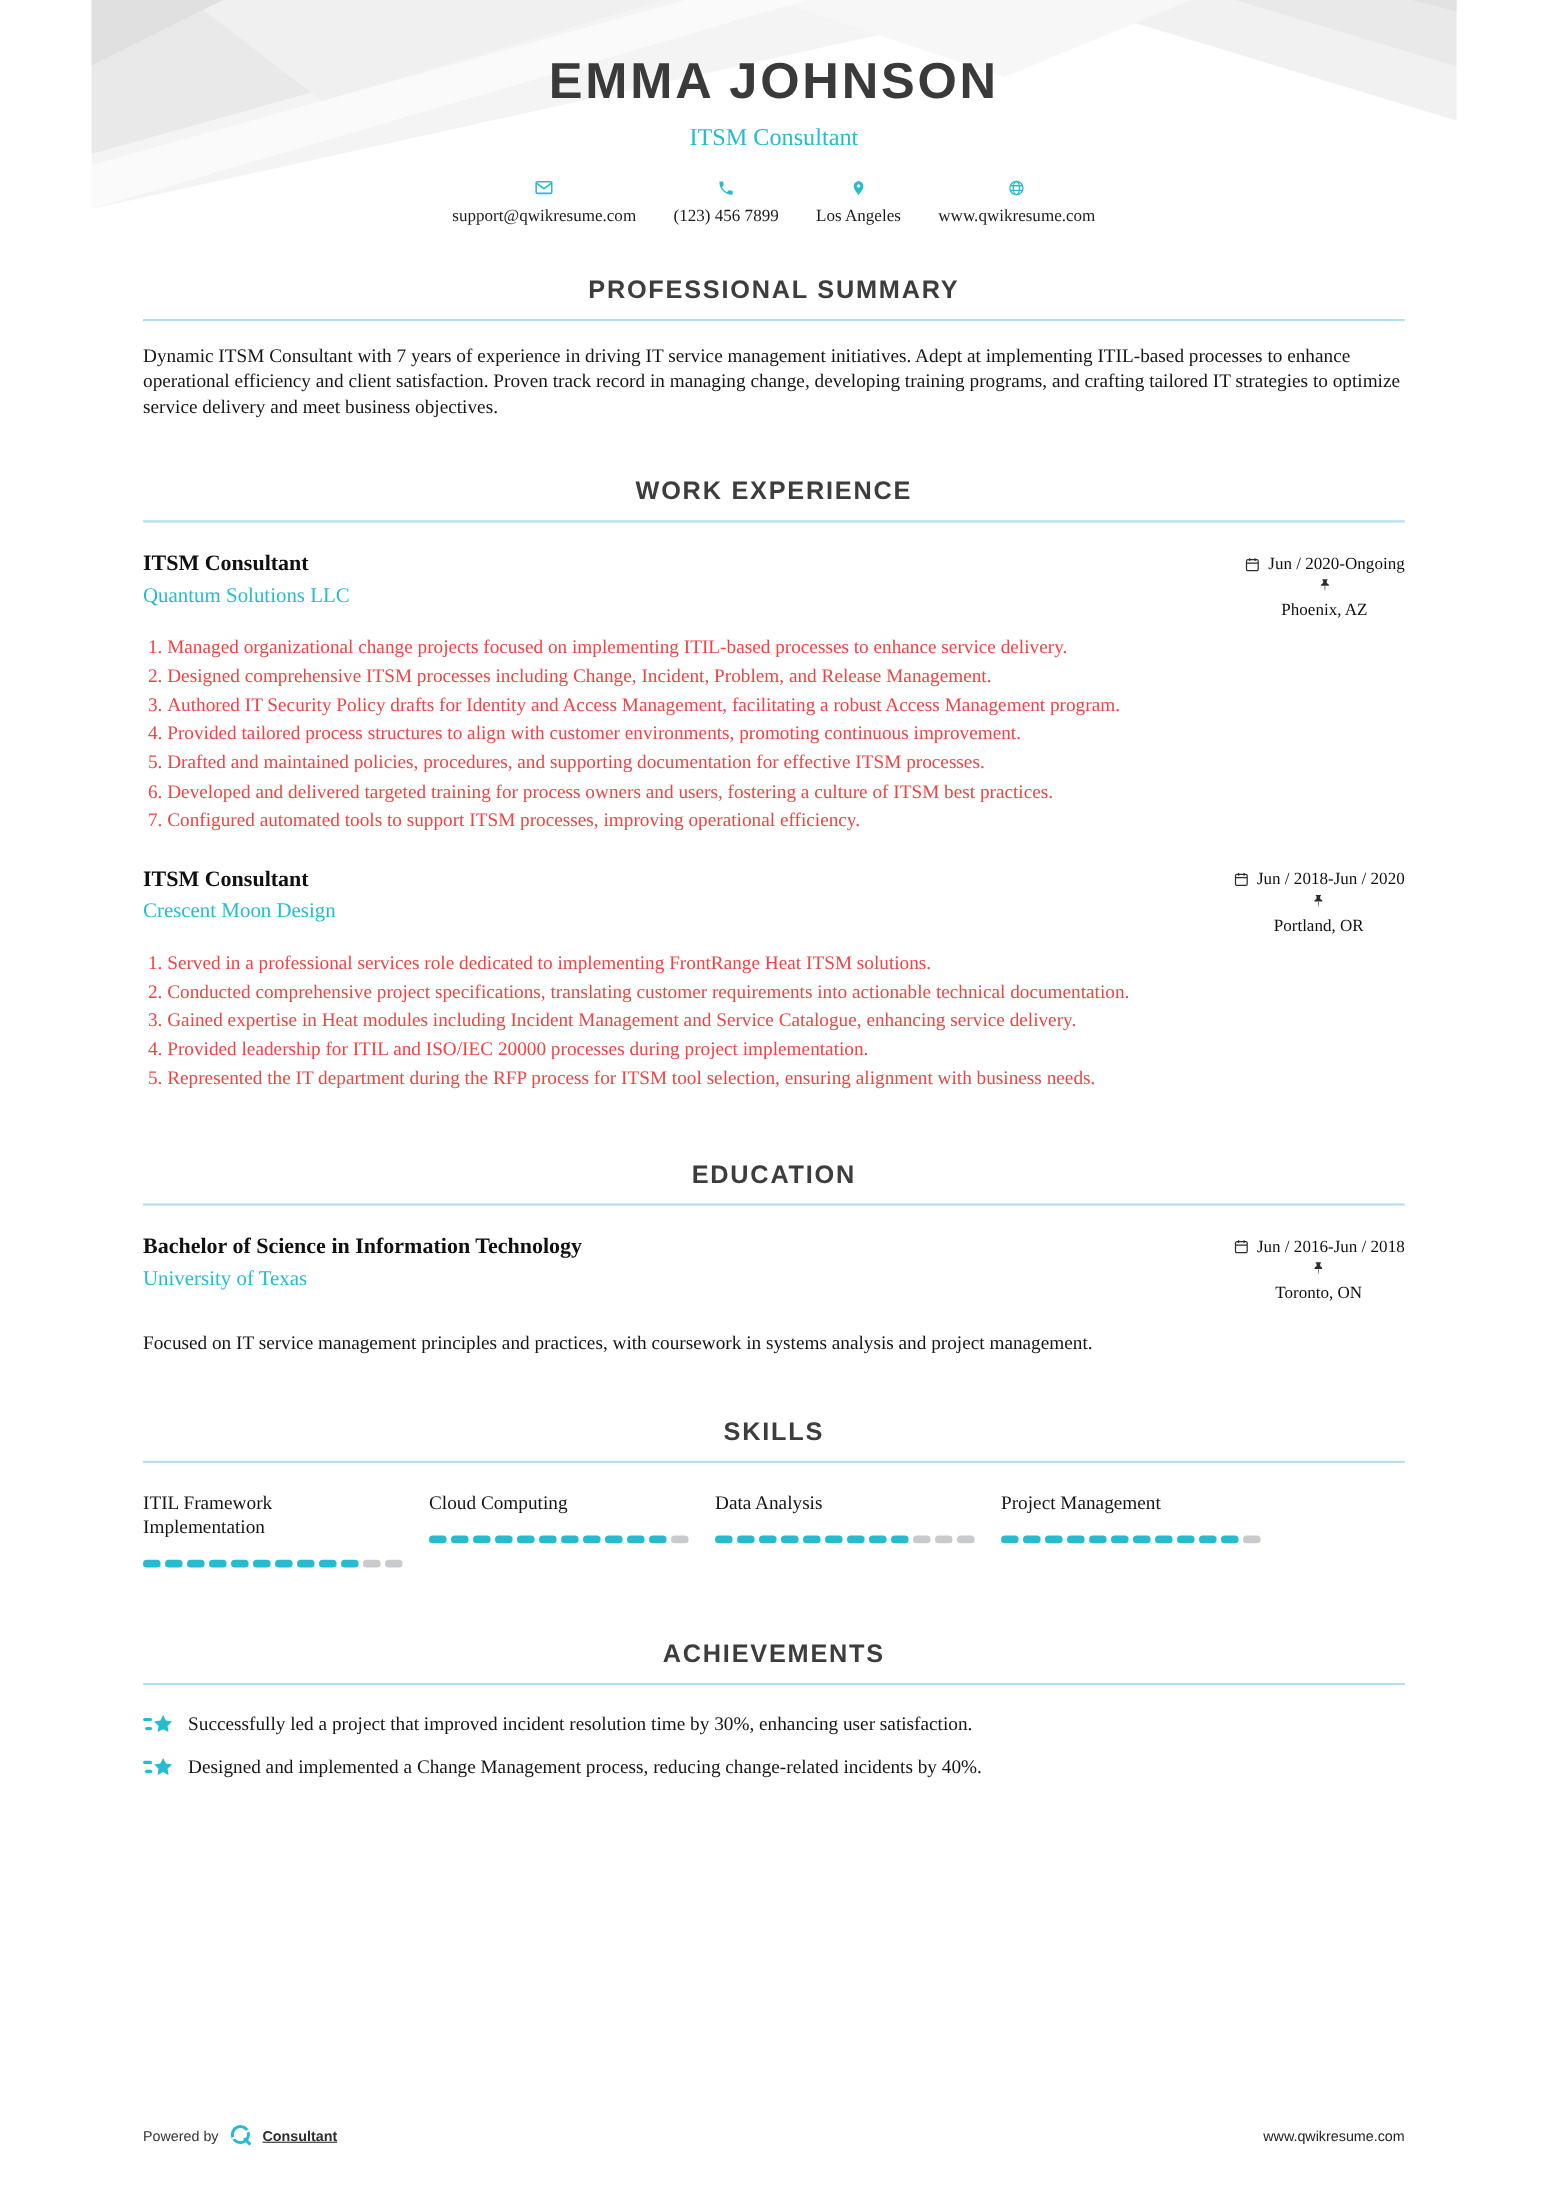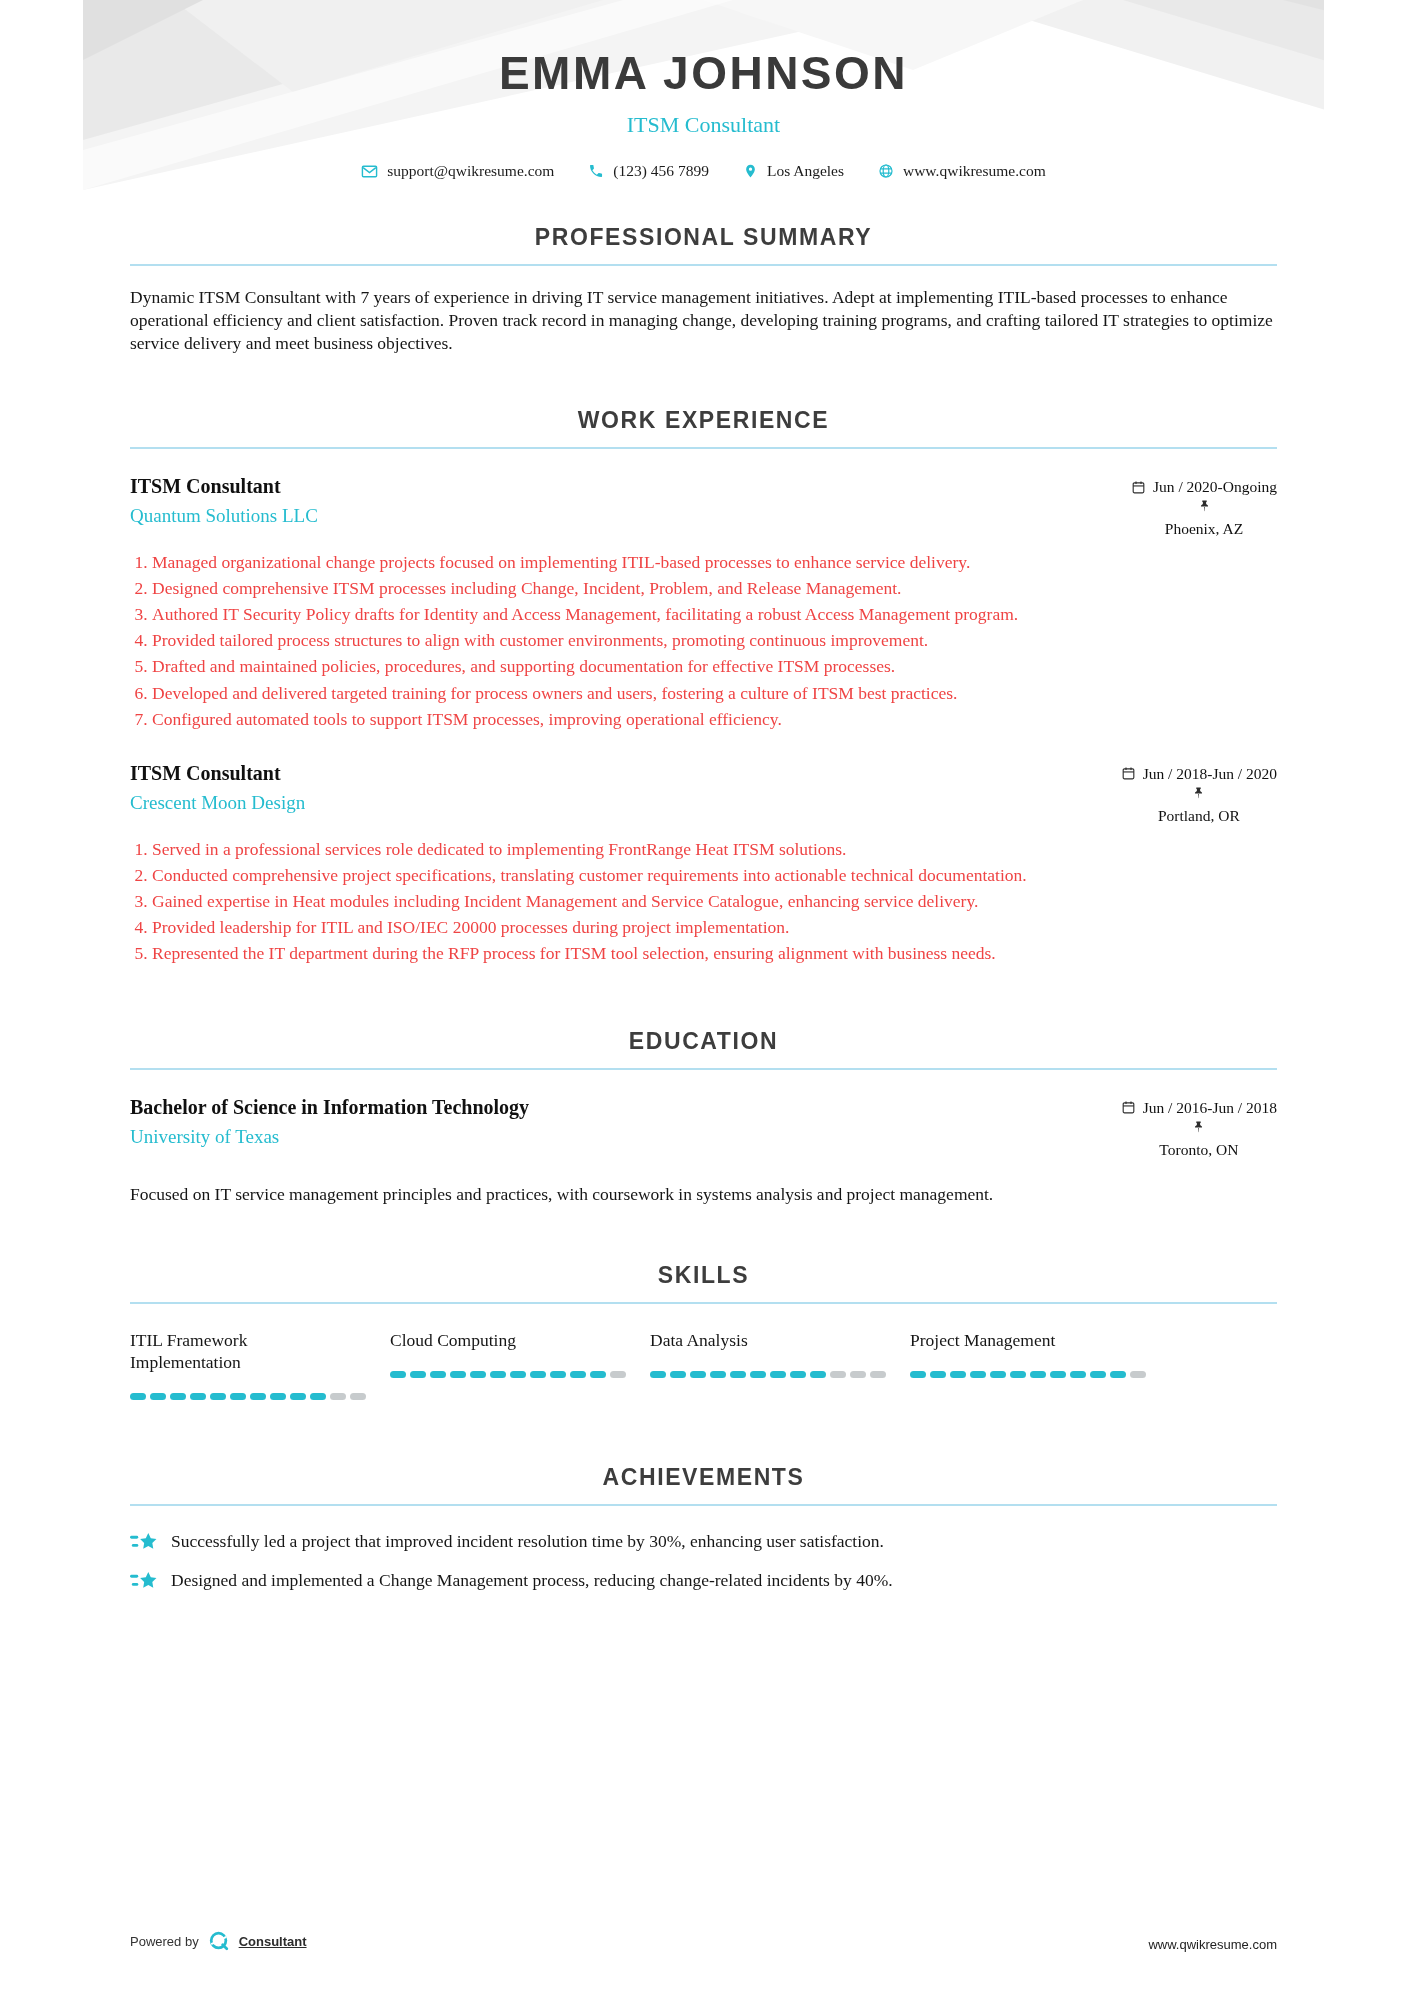--- a/index.html
+++ b/index.html
@@ -11,21 +11,21 @@
   }
   *{box-sizing:border-box;margin:0;padding:0;}
   html,body{background:#ffffff;}
   body{font-family:"Liberation Serif","DejaVu Serif",serif;color:var(--ink);}
   .page{width:1241px;height:1990px;margin:0 auto;position:relative;background:#fff;overflow:hidden;}
   .header-bg{position:absolute;top:0;left:0;width:1407px;height:190px;display:block;}
   .header{position:relative;text-align:center;padding-top:46px;}
   .name{font-family:"Liberation Sans","DejaVu Sans",sans-serif;font-size:46px;font-weight:800;letter-spacing:2.5px;color:#3a3a3a;}
   .title{margin-top:12px;font-size:22px;color:var(--accent);}
   .contact-row{margin-top:24px;display:flex;justify-content:center;align-items:center;gap:34px;font-size:15.5px;color:#1c1c1c;}
-  .contact-item{display:inline-flex;align-items:center;gap:9px;}
+  .contact-item{display:inline-flex;align-items:center;gap:9px;flex-direction:column;}
   .contact-item svg{display:block;}
   .content{position:relative;padding:0 47px;}
   .sec{margin-top:44px;}
   .sec-h{font-family:"Liberation Sans","DejaVu Sans",sans-serif;font-size:23px;font-weight:700;letter-spacing:1.6px;color:var(--head);text-align:center;}
   .rule{height:2px;background:var(--rule);margin-top:13px;}
   .body-text{margin-top:20px;font-size:17.5px;line-height:1.32;color:#161616;}
   .job{margin-top:26px;}
   .job-head{display:flex;justify-content:space-between;align-items:flex-start;}
   .job-title{font-size:20px;font-weight:700;color:#101010;}
   .company{margin-top:7px;font-size:19px;color:var(--accent);}
@@ -38,21 +38,21 @@
   .skills-grid{margin-top:26px;display:grid;grid-template-columns:repeat(4,260px);column-gap:0;}
   .skill-label{font-size:17.5px;color:#161616;max-width:185px;line-height:1.25;}
   .skill-bar{margin-top:12px;white-space:nowrap;}
   .seg{display:inline-block;width:16px;height:7px;border-radius:3.5px;margin-right:4px;}
   .seg-on{background:var(--accent);}
   .seg-off{background:var(--seg-off);}
   .ach-list{margin-top:24px;}
   .ach-item{display:flex;align-items:flex-start;gap:14px;margin-bottom:15px;}
   .ach-item svg{flex:0 0 auto;margin-top:1px;}
   .ach-text{font-size:17.5px;line-height:1.3;color:#161616;}
-  .footer{position:absolute;left:47px;right:47px;bottom:38px;display:flex;justify-content:space-between;align-items:flex-end;font-family:"Liberation Sans","DejaVu Sans",sans-serif;font-size:13px;color:#333;}
+  .footer{position:absolute;left:47px;right:47px;bottom:38px;display:flex;justify-content:space-between;align-items:center;font-family:"Liberation Sans","DejaVu Sans",sans-serif;font-size:13px;color:#333;}
   .footer-left{display:flex;align-items:center;gap:9px;}
   .brand-link{font-weight:700;color:#2c2c2c;text-decoration:underline;cursor:pointer;}
   .footer-right{color:#222;}
 </style>
 </head>
 <body>
 
 <div class="page">
 
   <svg class="header-bg" viewBox="0 0 1407 190" preserveAspectRatio="none" aria-hidden="true">

